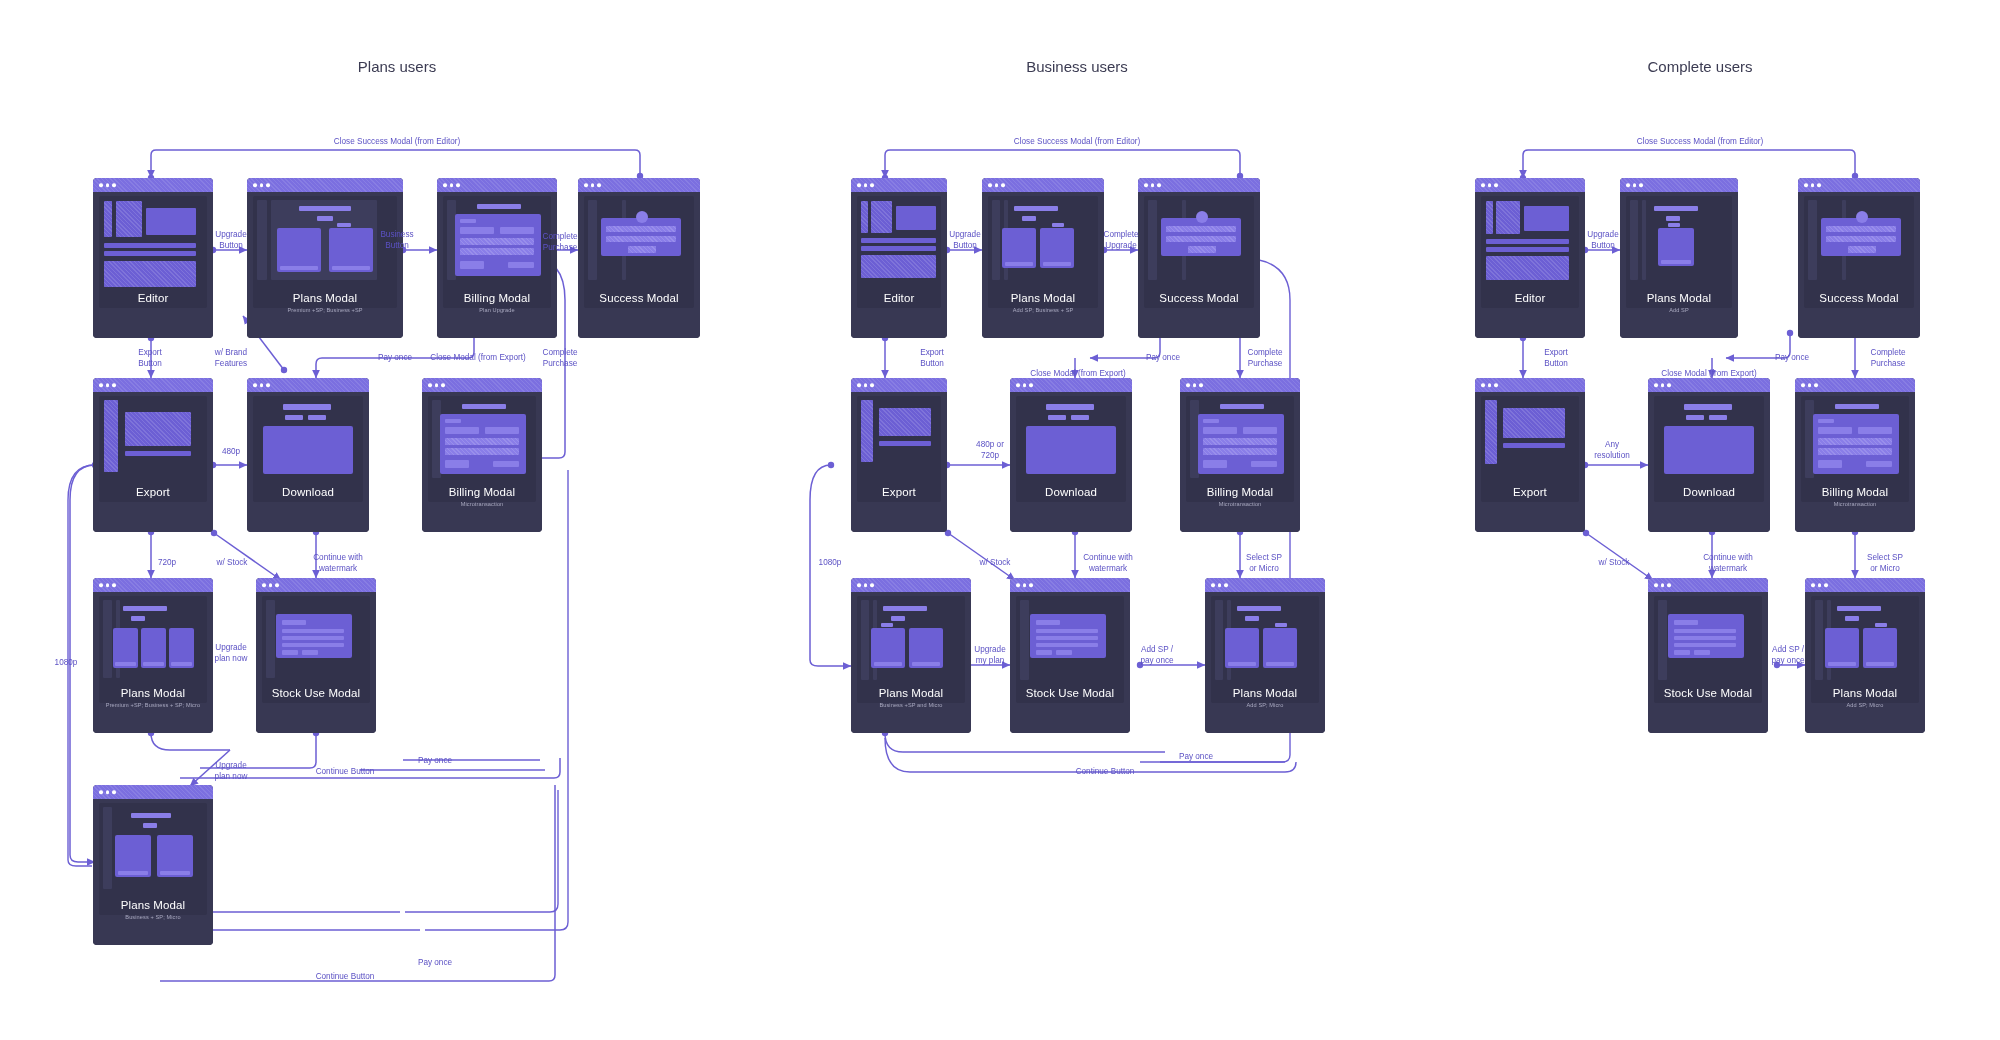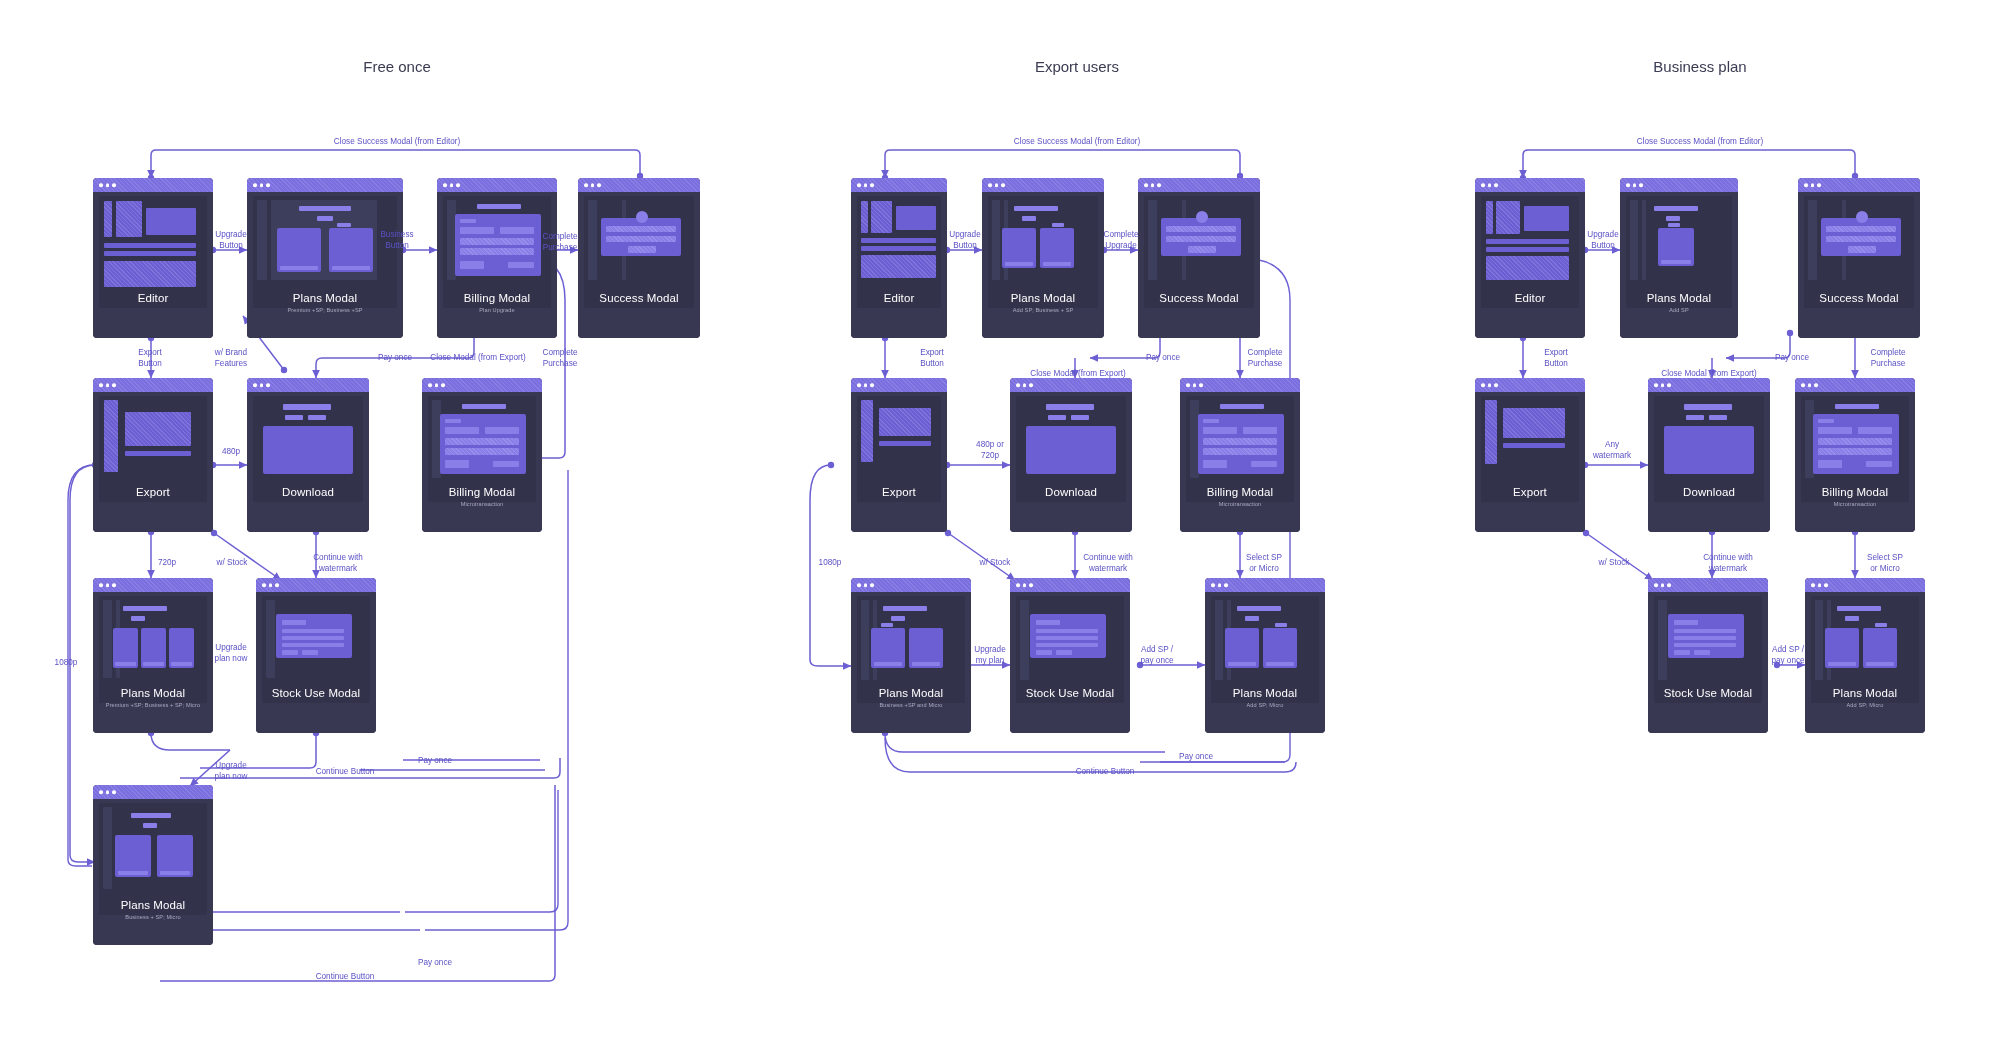--- a/index.html
+++ b/index.html
@@ -35,23 +35,23 @@
 
   .wlabel{position:absolute;font-size:8.2px;line-height:10.5px;color:#5b51c4;
           white-space:nowrap;text-align:center;transform:translate(-50%,-50%);}
   .wlabel.wrap{white-space:pre-line;}
 </style>
 </head>
 <body>
 
 <div id="canvas">
 
-  <div class="col-title" style="left:397px;top:58px;">Free once</div>
-  <div class="col-title" style="left:1077px;top:58px;">Export users</div>
-  <div class="col-title" style="left:1700px;top:58px;">Business plan</div>
+  <div class="col-title" style="left:397px;top:58px;">Plans users</div>
+  <div class="col-title" style="left:1077px;top:58px;">Business users</div>
+  <div class="col-title" style="left:1700px;top:58px;">Complete users</div>
 
   <svg id="wires" viewBox="0 0 2000 1040" xmlns="http://www.w3.org/2000/svg">
     <defs>
       <marker id="ah" markerWidth="7" markerHeight="7" refX="5.4" refY="3" orient="auto">
         <path d="M0,0.4 L5.6,3 L0,5.6 Z" fill="#6c5fd4"></path>
       </marker>
     </defs>
     <g fill="none" stroke="#6c5fd4" stroke-width="1.5" marker-end="url(#ah)">
 
       <path d="M640,176 L640,155 Q640,150 635,150 L156,150 Q151,150 151,155 L151,178" marker-end="url(#ah)"></path>
@@ -914,21 +914,21 @@
   <div class="wlabel wrap" style="left:1700px;top:142px;">Close Success Modal (from Editor)</div>
   <div class="wlabel wrap" style="left:1603px;top:240px;">Upgrade
 Button</div>
   <div class="wlabel wrap" style="left:1556px;top:358px;">Export
 Button</div>
   <div class="wlabel" style="left:1709px;top:374px;">Close Modal (from Export)</div>
   <div class="wlabel" style="left:1792px;top:358px;">Pay once</div>
   <div class="wlabel wrap" style="left:1888px;top:358px;">Complete
 Purchase</div>
   <div class="wlabel wrap" style="left:1612px;top:450px;">Any
-watermark</div>
+resolution</div>
   <div class="wlabel" style="left:1614px;top:563px;">w/ Stock</div>
   <div class="wlabel wrap" style="left:1728px;top:563px;">Continue with
 watermark</div>
   <div class="wlabel wrap" style="left:1885px;top:563px;">Select SP
 or Micro</div>
   <div class="wlabel wrap" style="left:1788px;top:655px;">Add SP /
 pay once</div>
 
 </div>
 

